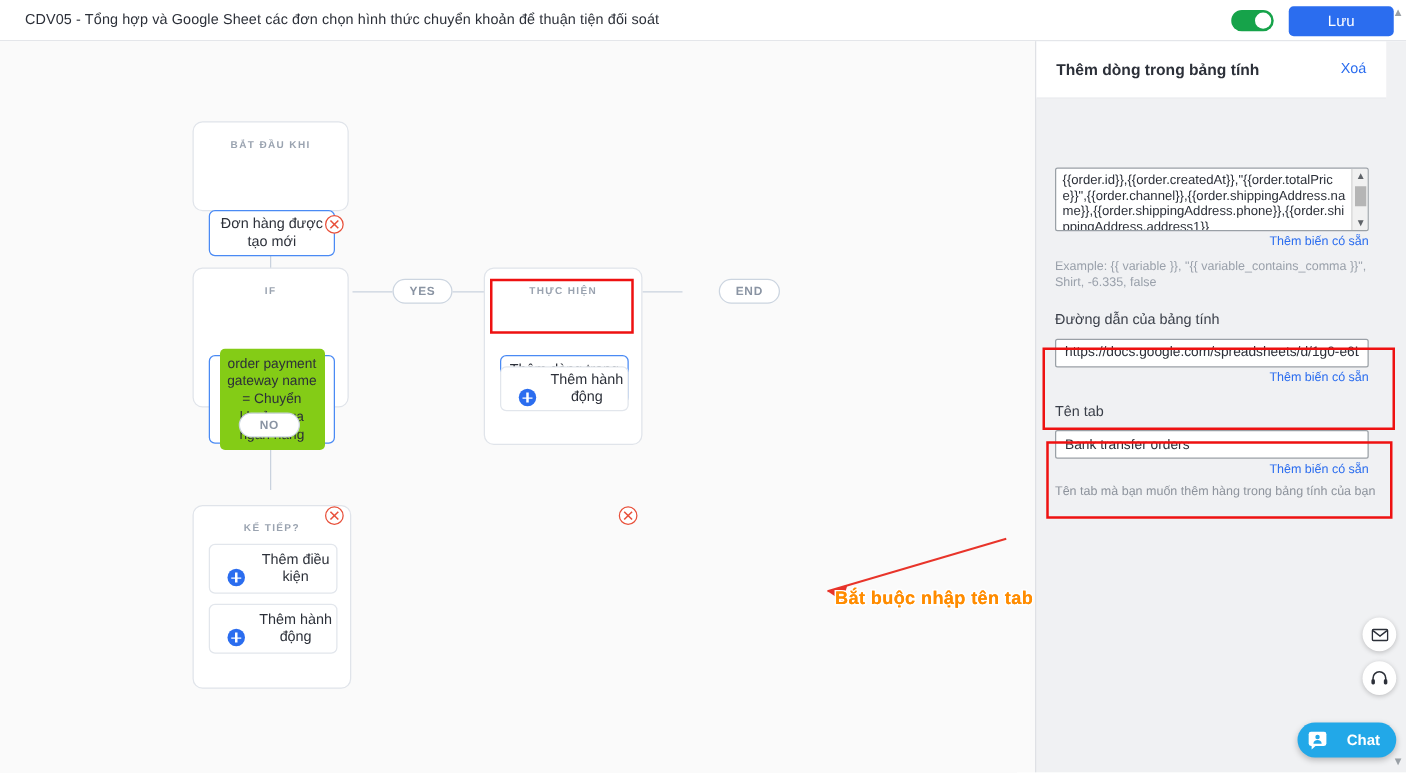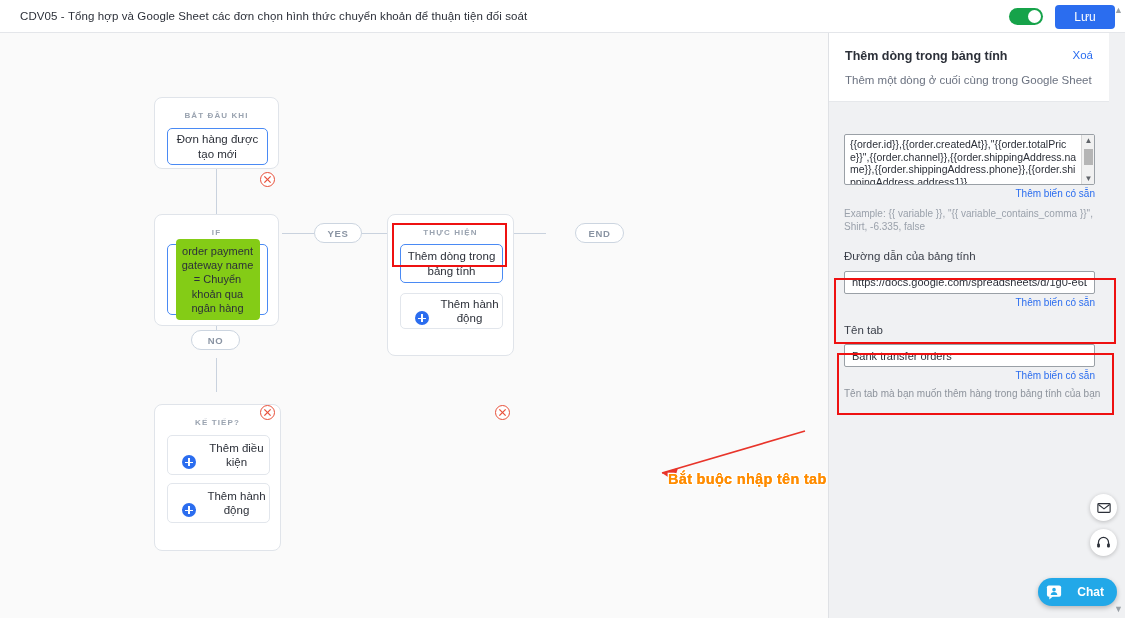--- a/index.html
+++ b/index.html
@@ -29,21 +29,21 @@
     width: 34px; height: 17px; border-radius: 10px; background: #16a34a;
     position: relative; flex: none;
   }
   .toggle .knob {
     position: absolute; right: 2px; top: 2px; width: 13px; height: 13px;
     border-radius: 50%; background: #fff;
   }
   .save-btn {
     background: #2b6def; color: #fff; font-size: 12px;
     border: none; border-radius: 4px;
-    width: 60px; height: 24px; cursor: pointer;
+    width: 84px; height: 24px; cursor: pointer;
     font-family: "Liberation Sans", sans-serif;
   }
 
   
   .canvas {
     position: absolute; left: 0; top: 33px; width: 828px; height: 585px;
     background: #fafafa; overflow: hidden;
   }
 
   
@@ -61,21 +61,21 @@
     letter-spacing: 1.1px; padding-top: 13px; font-weight: 700;
   }
 
   
   .inner-card {
     position: absolute; background: #fff; border: 1px solid #e2e6ec;
     border-radius: 5px; display: flex; align-items: center;
     justify-content: center; text-align: center;
     font-size: 11.5px; color: #2c3039; line-height: 1.25;
   }
-  .inner-card.sel { border: 1.5px solid #4a8af4; }
+  .inner-card.sel { border: 1.5px solid #4a8af4; margin-top: 40px; }
 
   .cond-box {
     background: #84cc16; border-radius: 4px;
     font-size: 11px; color: #2c3039; text-align: center;
     line-height: 1.3; padding: 5px 6px; width: 84px;
   }
 
   .xbtn {
     position: absolute; width: 15px; height: 15px; border-radius: 50%;
     border: 1.3px solid #e8503a; background: #fff;
@@ -297,21 +297,20 @@
     </svg>
     <div class="anno" style="left:668px; top:438px;">Bắt buộc nhập tên tab có trong sheet</div>
     <div class="anno-shadow" style="left:668px; top:438px;">Bắt buộc nhập tên tab có trong sheet</div>
   </div>
 
   <div class="panel">
 
     <div class="panel-card">
       <div class="panel-title">Thêm dòng trong bảng tính</div>
       <div class="panel-del">Xoá</div>
-      <div class="panel-sub">Thêm một dòng ở cuối cùng trong Google Sheet</div>
     </div>
 
     <div class="panel-body">
 
       <div style="padding:17px 0 0 15px;">
         <div class="ta">
           <div style="width:230px; word-break:break-all;">{{order.id}},{{order.createdAt}},"{{order.totalPrice}}",{{order.channel}},{{order.shippingAddress.name}},{{order.shippingAddress.phone}},{{order.shippingAddress.address1}}</div>
           <div class="ta-sb">
             <div class="arrow up">▲</div>
             <div class="thumb"></div>

